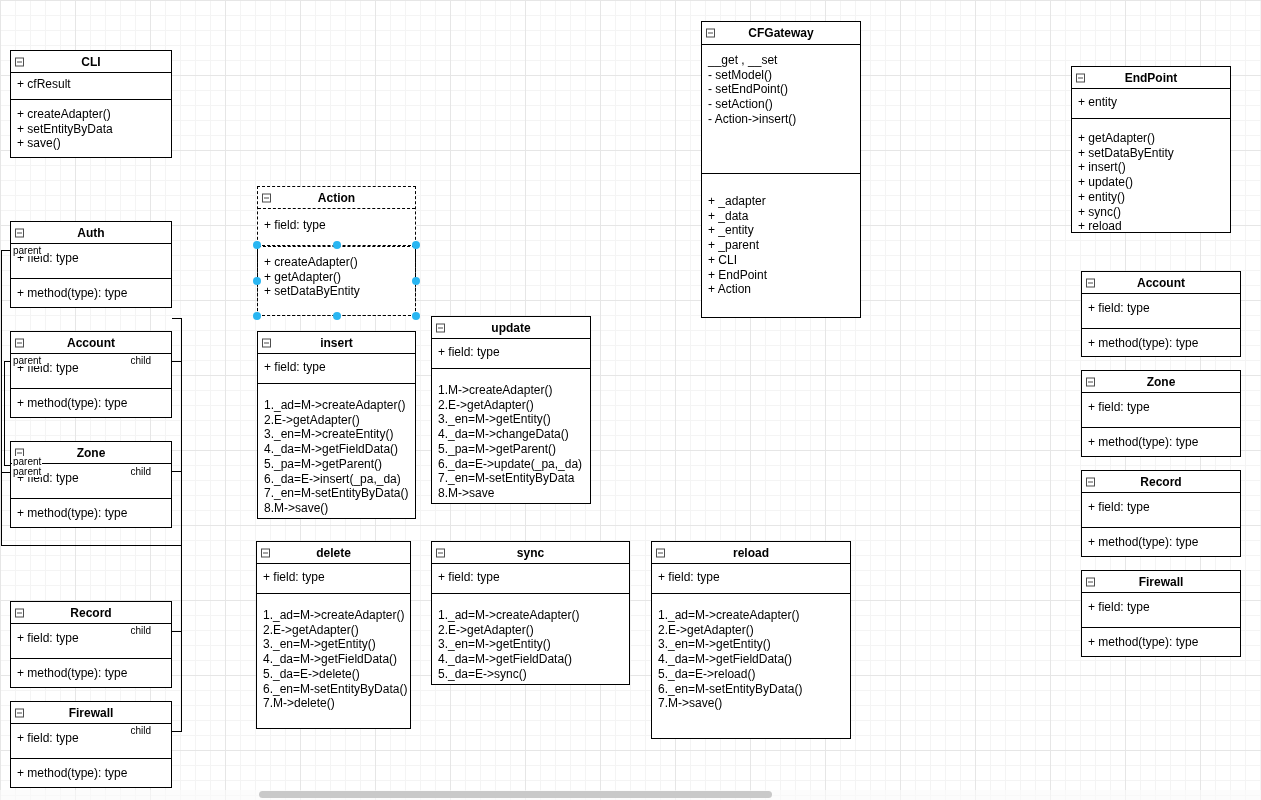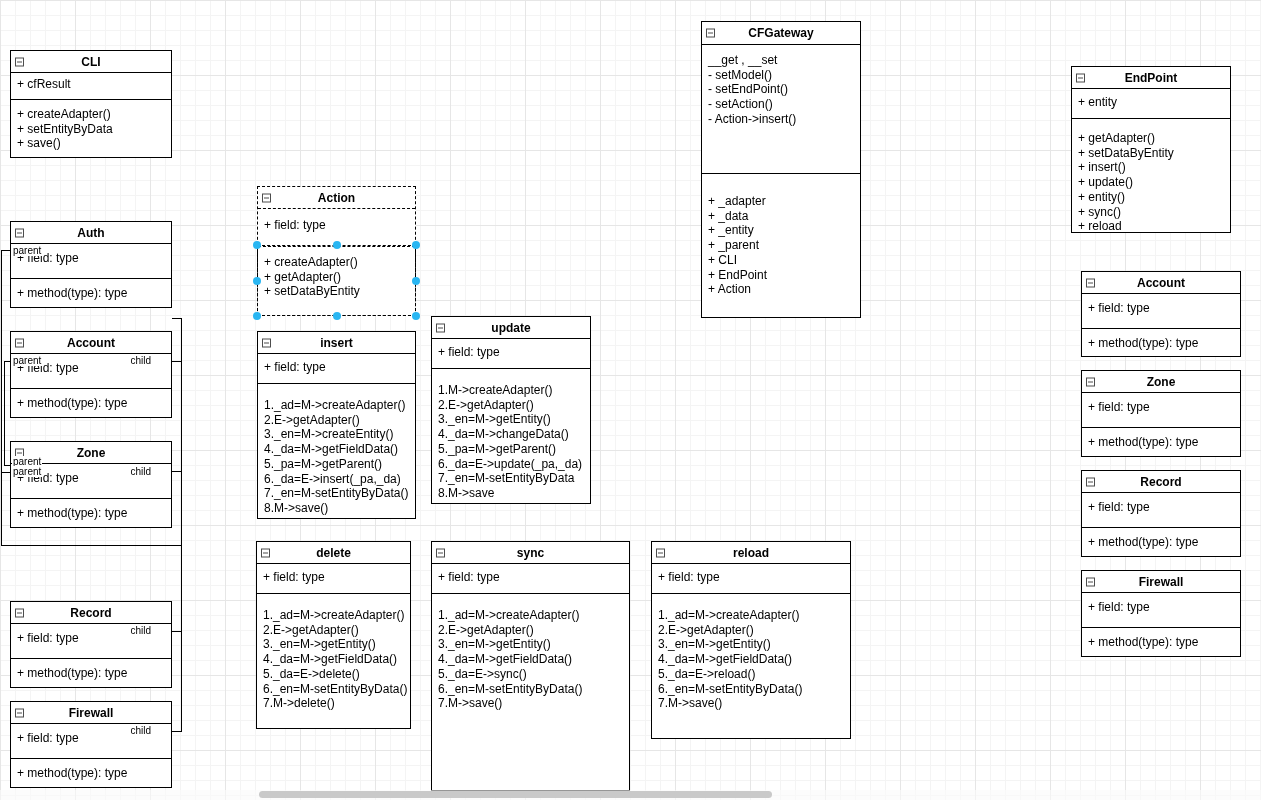--- a/index.html
+++ b/index.html
@@ -249,21 +249,21 @@
         <div class="uml-section" style="padding-top: 14px;">
           <div class="uml-line">1._ad=M-&gt;createAdapter()</div>
           <div class="uml-line">2.E-&gt;getAdapter()</div>
           <div class="uml-line">3._en=M-&gt;getEntity()</div>
           <div class="uml-line">4._da=M-&gt;getFieldData()</div>
           <div class="uml-line">5._da=E-&gt;delete()</div>
           <div class="uml-line">6._en=M-setEntityByData()</div>
           <div class="uml-line">7.M-&gt;delete()</div>
         </div>
       </div>
-      <div class="uml-class" style="left: 431px; top: 541px; width: 199px; height: 250px;">
+      <div class="uml-class" style="left: 431px; top: 541px; width: 199px; height: 144px;">
     <div class="uml-header" style="flex: 0 0 22px;">
       <span class="collapse-icon"></span>
       <span class="uml-title">sync</span>
     </div>
   <div class="uml-section" style="flex: 0 0 29px; padding-top: 6px;">
           <div class="uml-line">+ field: type</div>
         </div>
         <div class="uml-section" style="padding-top: 14px;">
           <div class="uml-line">1._ad=M-&gt;createAdapter()</div>
           <div class="uml-line">2.E-&gt;getAdapter()</div>

